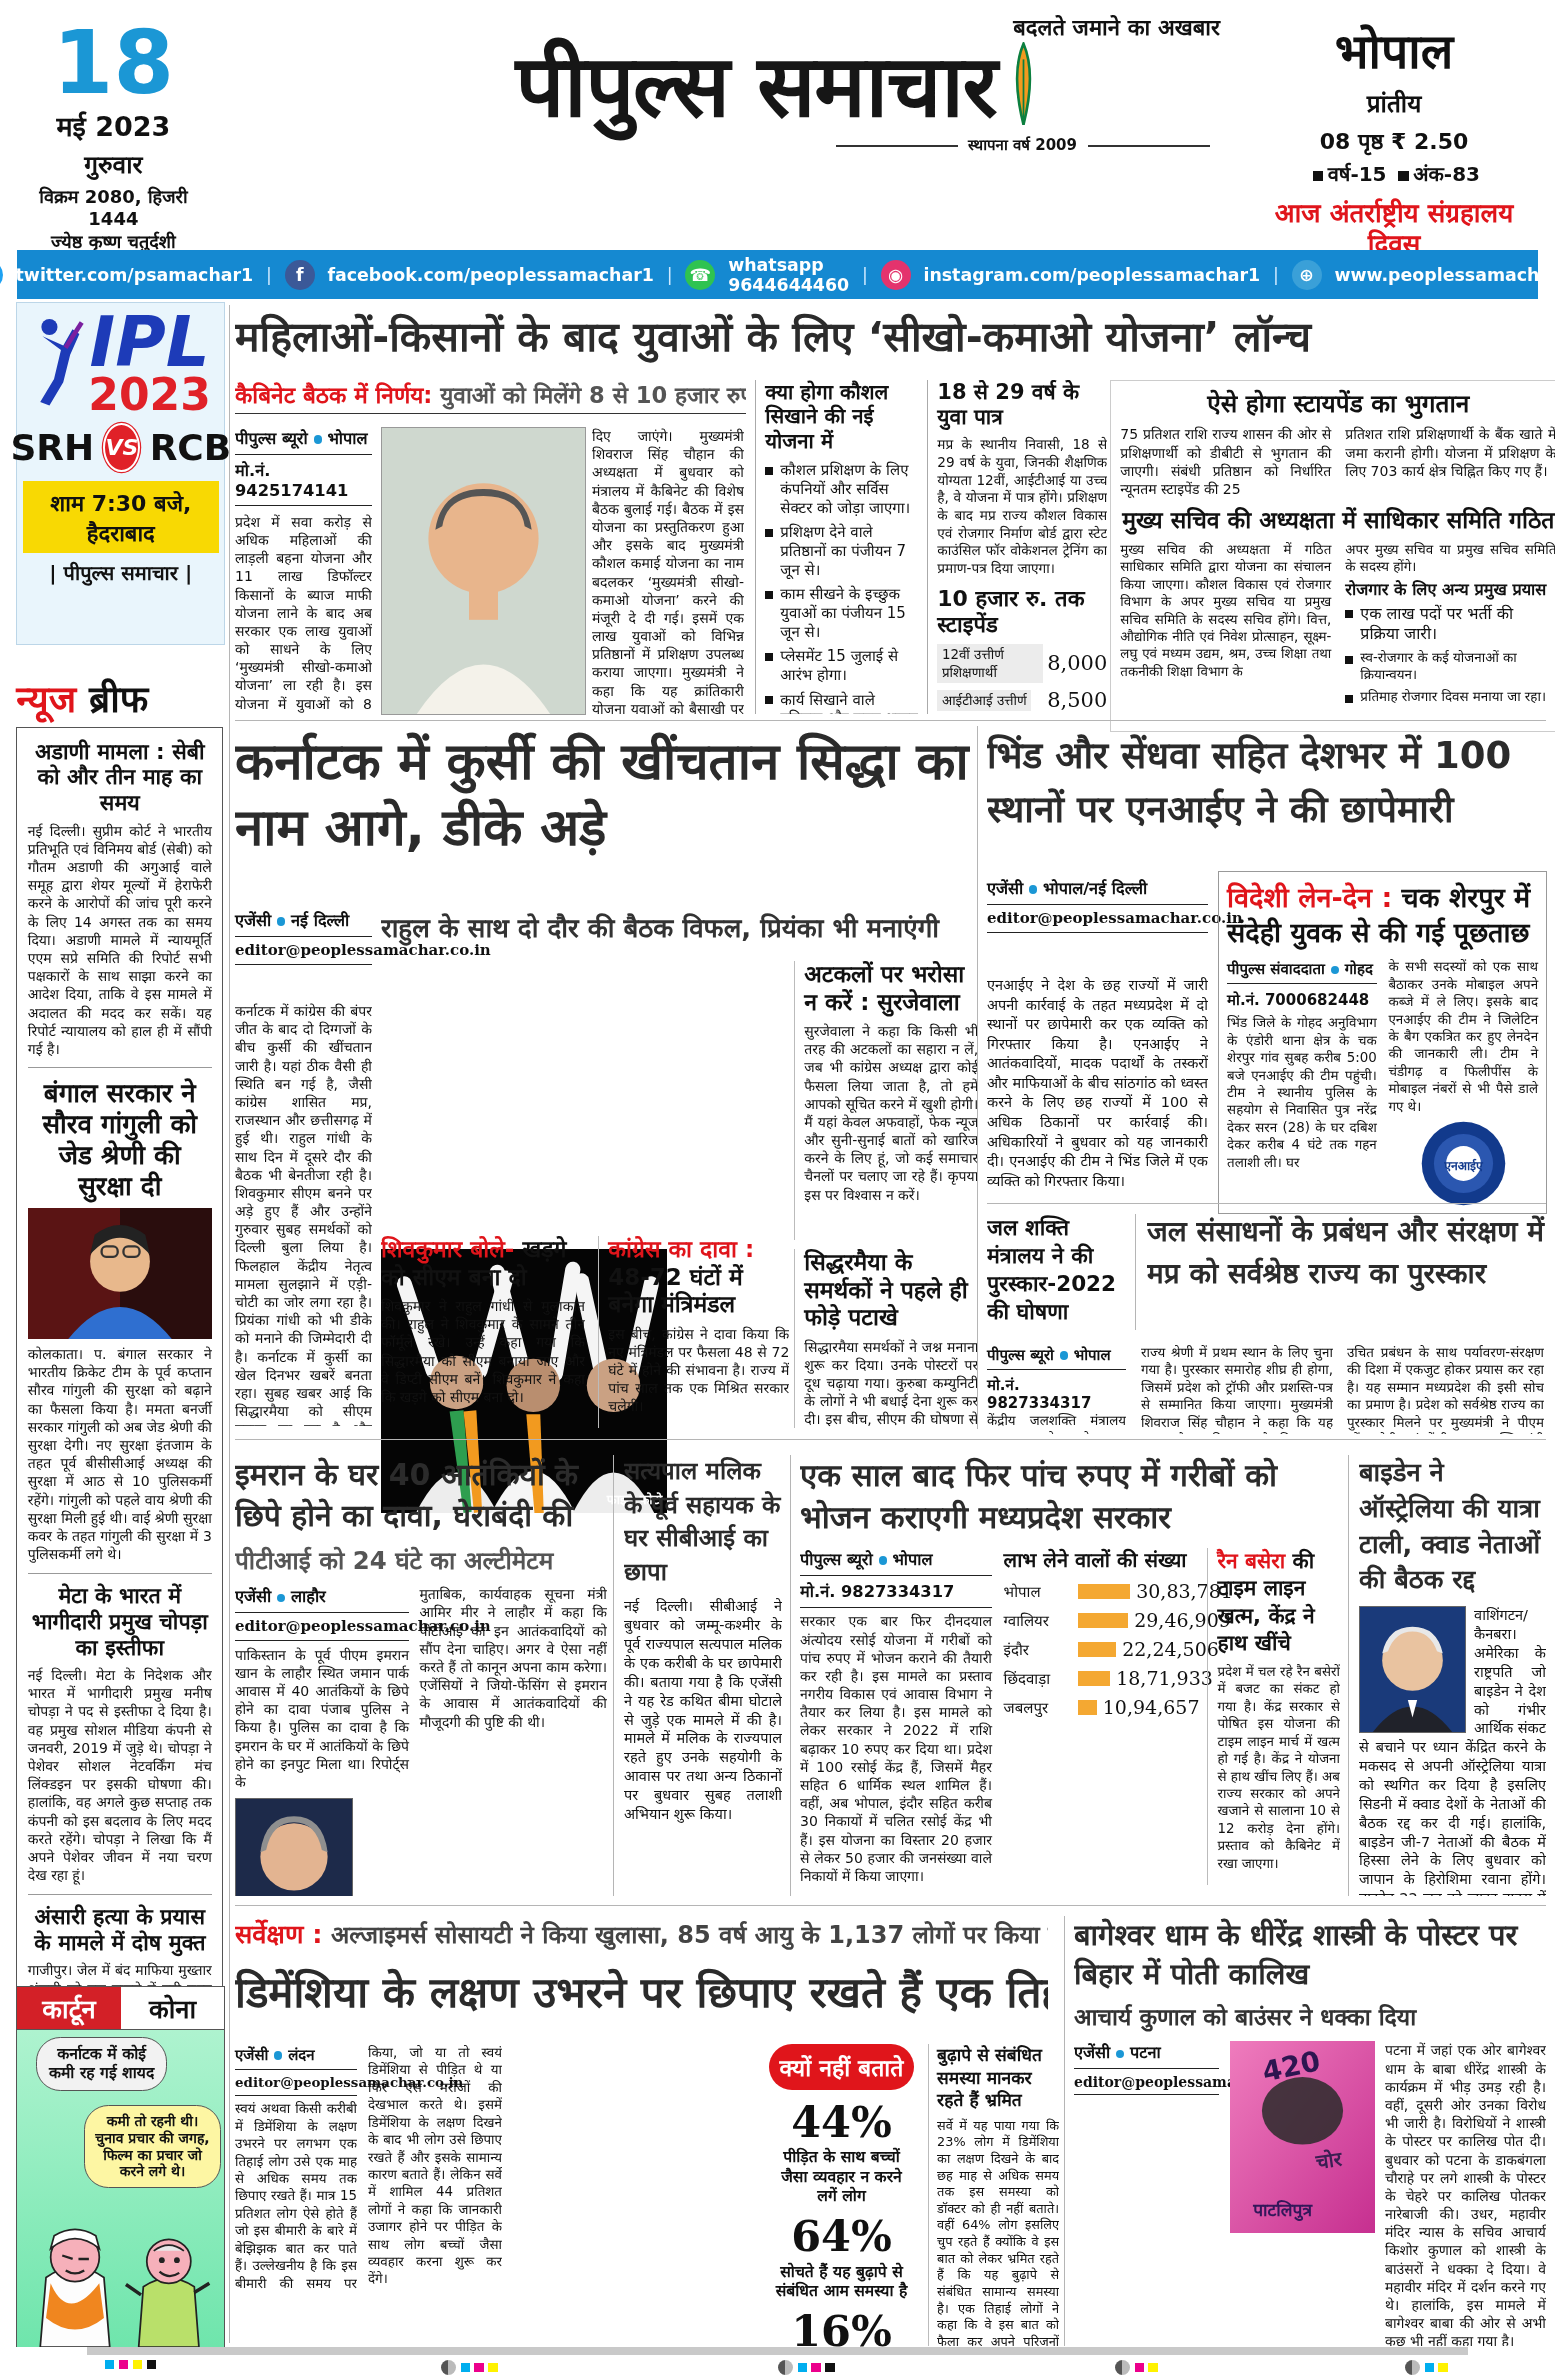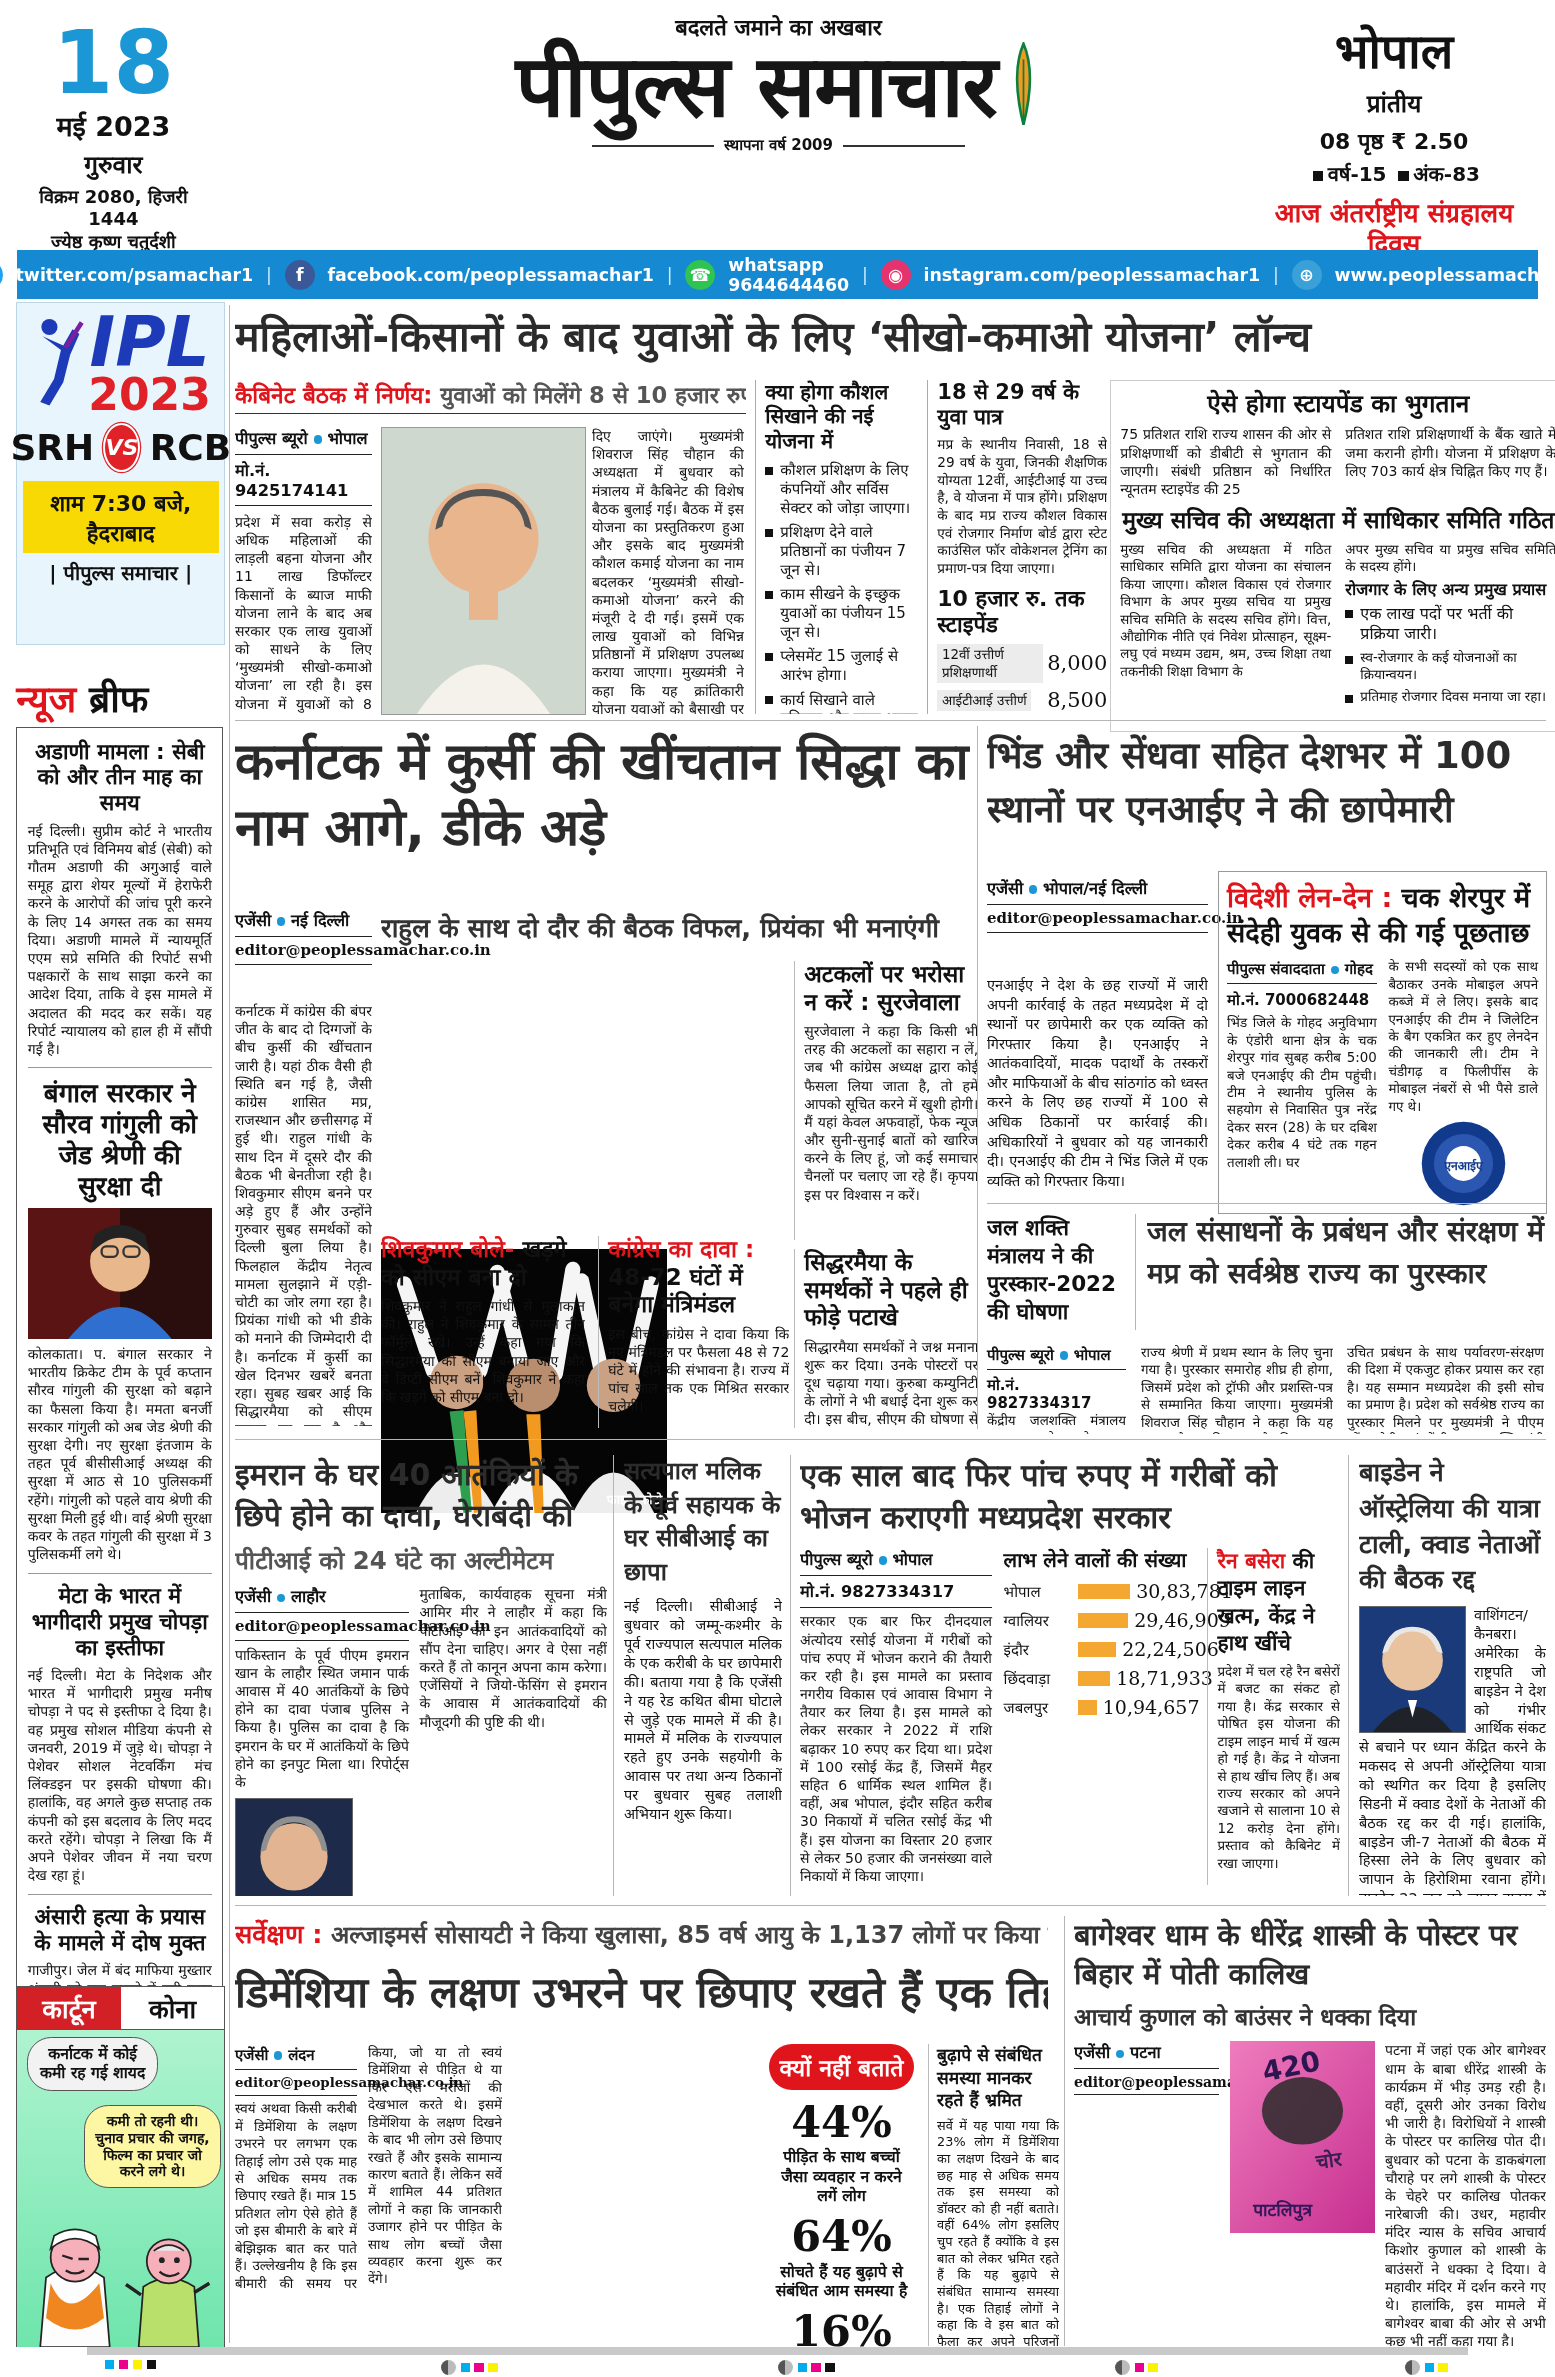--- a/index.html
+++ b/index.html
@@ -72,21 +72,21 @@
 <div id="page">
 
   <div class="abs" style="left:17.4px;top:20.3px;width:192px;">
     <div class="day mast-c">18</div>
     <div class="mast-c b" style="font-size:27px;">मई 2023</div>
     <div class="mast-c b" style="font-size:24.4px;margin-top:2.3px;">गुरुवार</div>
     <div class="mast-c b" style="font-size:18px;margin-top:4.6px;">विक्रम 2080, हिजरी 1444</div>
     <div class="mast-c b" style="font-size:18px;">ज्येष्ठ कृष्ण चतुर्दशी</div>
   </div>
 
-  <div class="abs mast-c" style="left:337px;top:10.5px;width:883px;">
+  <div class="abs mast-c" style="left:337px;top:10.5px;width:883px;text-align:right;">
     <div class="b" style="font-size:22px;">बदलते जमाने का अखबार</div>
     <div class="logo">
       <span>पीपुल्स समाचार</span>
       <svg width="37px" height="87px" viewBox="0 0 40 100">
         <path d="M20 2 C30 25 30 55 20 95 C10 55 10 25 20 2 Z" fill="#f29a1f" stroke="#0c7f3f" stroke-width="3"></path>
         <line x1="20" y1="20" x2="20" y2="95" stroke="#0c7f3f" stroke-width="2"></line>
       </svg>
     </div>
     <div style="font-size:15px;margin-top:3.5px;">
       <span class="estline"></span><span class="b">स्थापना वर्ष 2009</span><span class="estline"></span>
@@ -522,21 +522,21 @@
       <div class="body-t just" style="flex:1;font-size:14px;">पटना में जहां एक ओर बागेश्वर धाम के बाबा धीरेंद्र शास्त्री के कार्यक्रम में भीड़ उमड़ रही है। वहीं, दूसरी ओर उनका विरोध भी जारी है। विरोधियों ने शास्त्री के पोस्टर पर कालिख पोत दी। बुधवार को पटना के डाकबंगला चौराहे पर लगे शास्त्री के पोस्टर के चेहरे पर कालिख पोतकर नारेबाजी की। उधर, महावीर मंदिर न्यास के सचिव आचार्य किशोर कुणाल को शास्त्री के बाउंसरों ने धक्का दे दिया। वे महावीर मंदिर में दर्शन करने गए थे। हालांकि, इस मामले में बागेश्वर बाबा की ओर से अभी कुछ भी नहीं कहा गया है।</div>
     </div>
   </div>
 
   <div id="cartoon" class="abs">
     <div class="cart-head">
       <div class="l">कार्टून</div>
       <div class="r">कोना</div>
     </div>
     <div class="cart-canvas">
-      <div class="bub" style="left:10px;top:7px;width:110px;background:#f2f2f2;">कर्नाटक में कोई कमी रह गई शायद</div>
+      <div class="bub" style="left:19px;top:7px;width:110px;background:#f2f2f2;">कर्नाटक में कोई कमी रह गई शायद</div>
       <div class="bub" style="right:3.5px;top:75px;width:116px;background:#fdf6a3;font-size:14px;">कमी तो रहनी थी। चुनाव प्रचार की जगह, फिल्म का प्रचार जो करने लगे थे।</div>
       <svg width="204" height="139" viewBox="0 0 352 240" style="position:absolute;bottom:0;left:0;">
 
         <path d="M40 240 l10 -120 q50 -36 100 0 l10 120 Z" fill="#fdfdfd" stroke="#222" stroke-width="3"></path>
         <path d="M58 130 q30 70 84 0 l8 60 q-50 40 -100 0 Z" fill="#f0861f"></path>
         <circle cx="100" cy="85" r="42" fill="#f6b0ba" stroke="#222" stroke-width="3"></circle>
         <path d="M58 70 q42 -34 84 0 l-6 -22 q-36 -22 -72 0 Z" fill="#fff" stroke="#222" stroke-width="3"></path>
         <path d="M78 82 l18 6 M124 88 l-18 0" stroke="#222" stroke-width="4"></path>
         <path d="M84 108 q16 10 32 0" stroke="#222" stroke-width="4" fill="none"></path>
 

